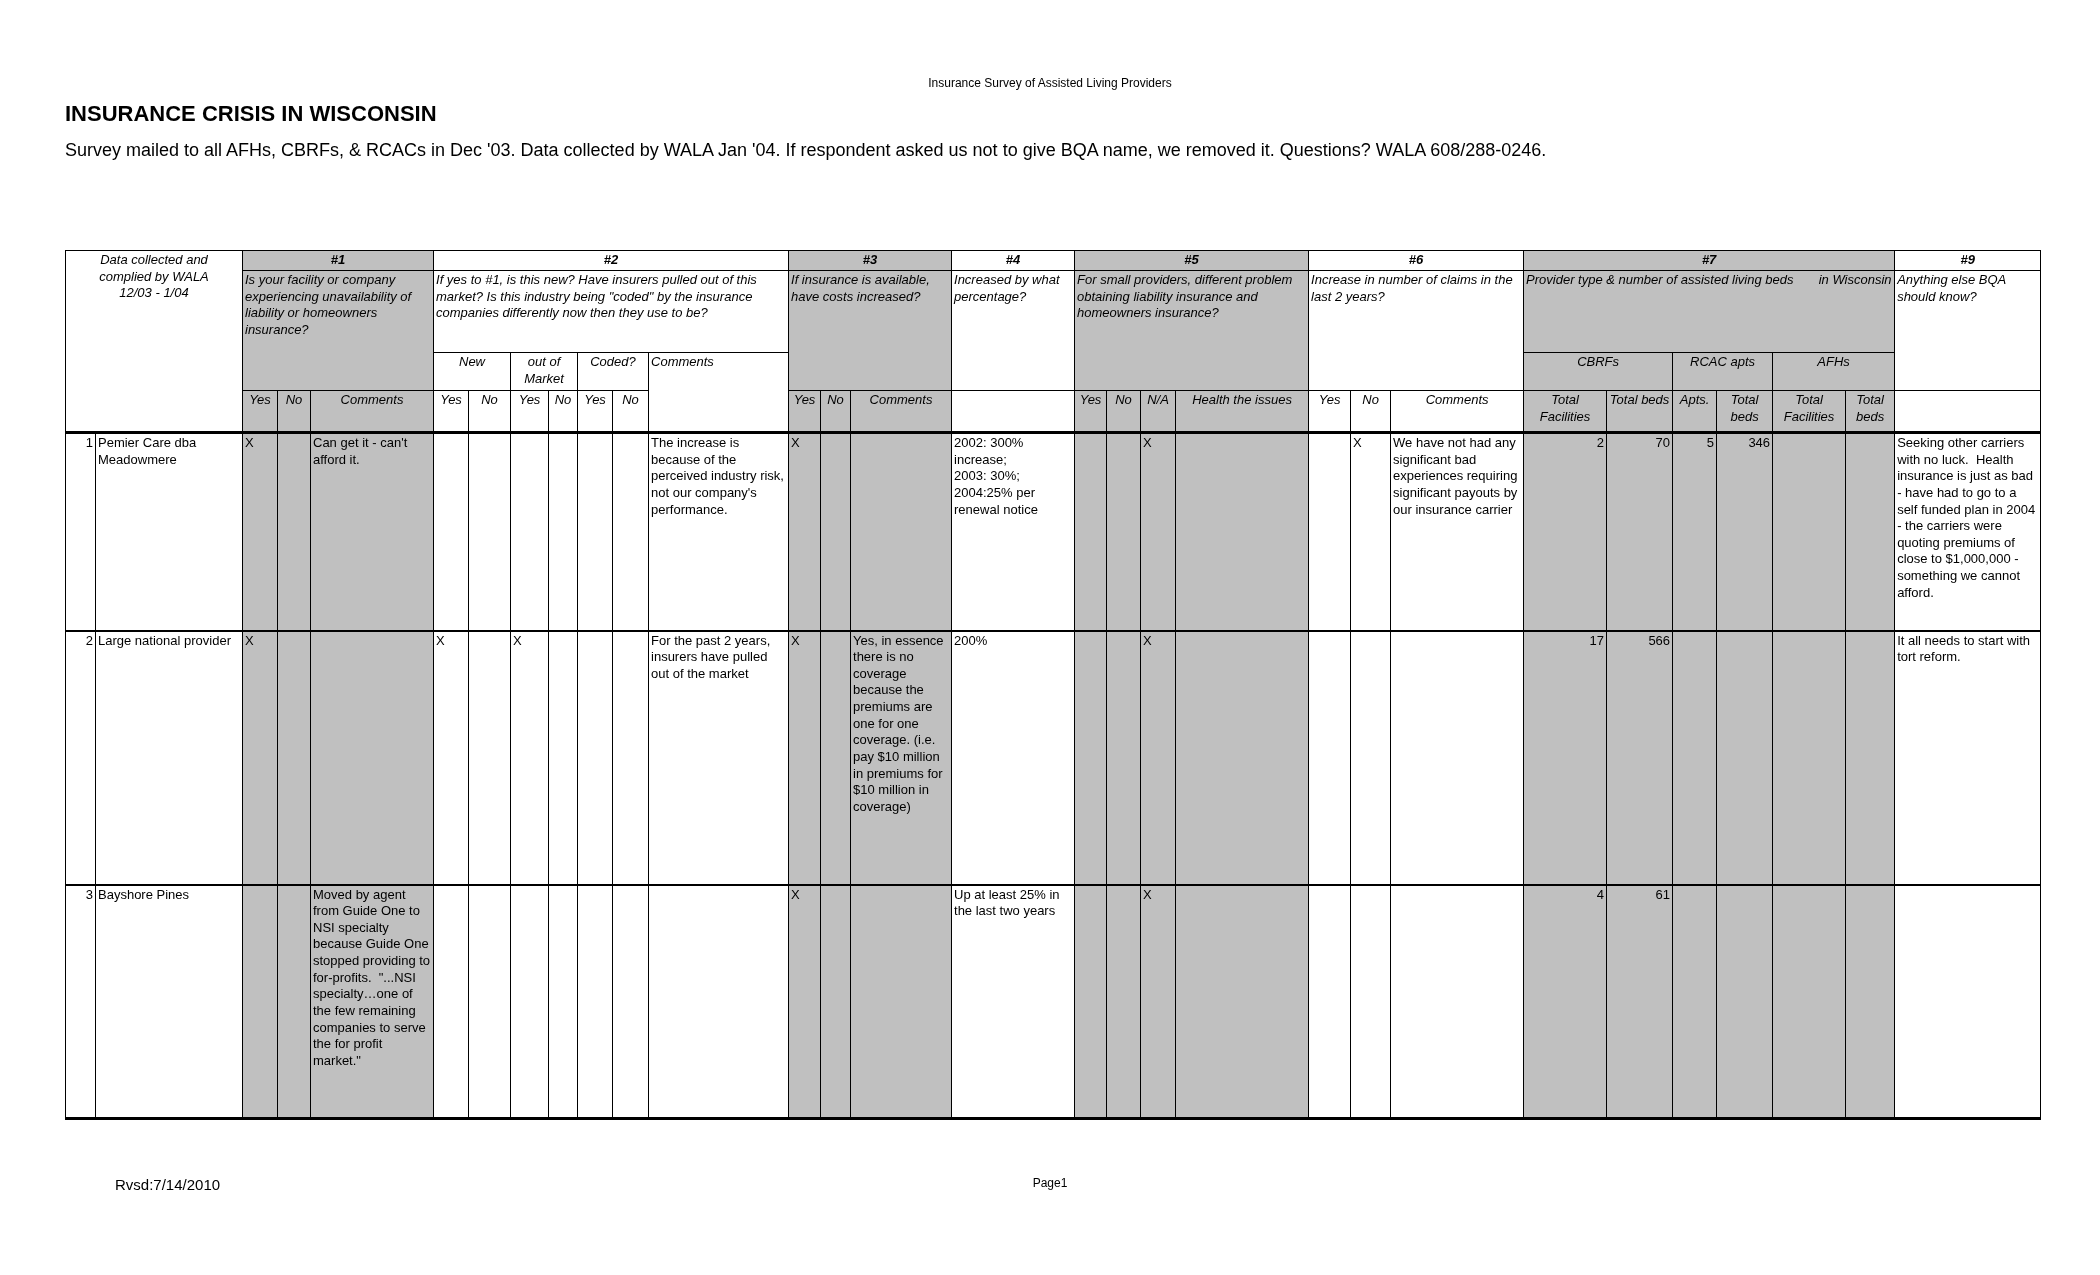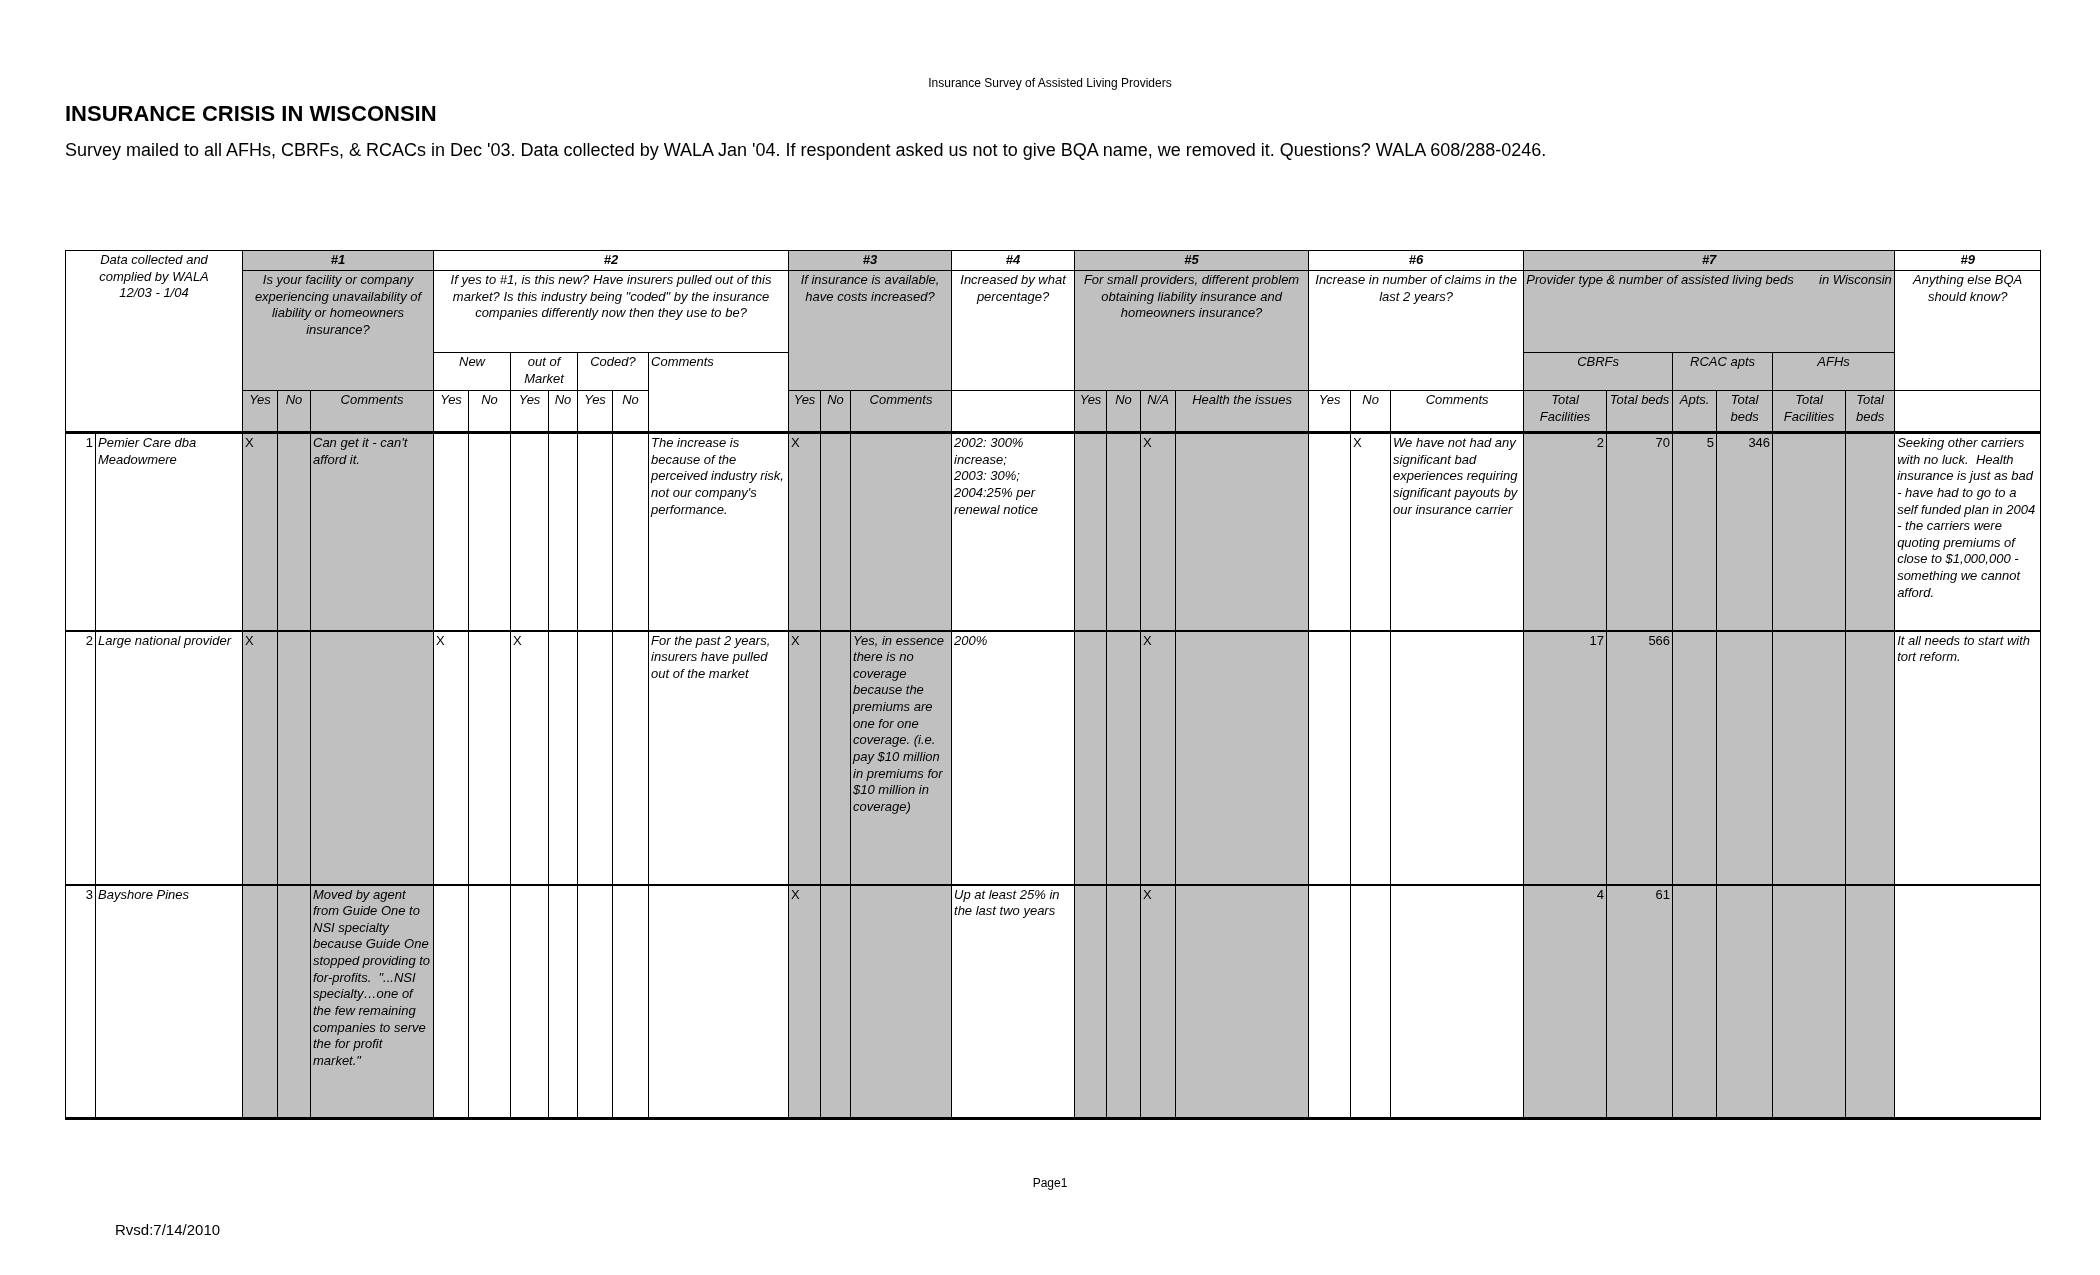--- a/index.html
+++ b/index.html
@@ -5,32 +5,32 @@
   html,body{margin:0;padding:0;background:#fff;}
   .doc{position:relative;width:2100px;height:1275px;background:#fff;color:#000;
        font-family:"Liberation Sans",sans-serif;overflow:hidden;}
   .abs{position:absolute;}
   .toptitle{top:76px;left:0;right:0;text-align:center;font-size:12px;}
   .heading{top:101px;left:65px;font-size:22px;font-weight:bold;}
   .line1{top:140px;left:65px;font-size:18px;}
   .line2{top:173px;left:65px;font-size:16px;}
   .note1{top:202px;left:65px;font-size:16px;font-style:italic;}
   .note2{top:230px;left:118px;font-size:16px;font-style:italic;}
-  .footL{top:1176px;left:115px;font-size:15px;margin-top:45px;}
+  .footL{top:1176px;left:115px;font-size:15px;}
   .footC{top:1176px;left:0;right:0;text-align:center;font-size:12px;}
 
   table.survey{position:absolute;left:65px;top:250px;width:1975px;
       border-collapse:collapse;table-layout:fixed;}
   table.survey td{border:1px solid #000;padding:1px 2px;font-size:13px;
       line-height:1.28;vertical-align:top;overflow:hidden;word-wrap:break-word;}
   .shade{background:var(--shade,#c0c0c0);}
-  .pre{white-space:pre-wrap;font-style:italic;}
+  .pre{white-space:pre-wrap;}
   .band{font-weight:bold;font-style:italic;text-align:center;vertical-align:middle;
       font-size:14px;padding:0;}
-  .q{font-style:italic;text-align:center;vertical-align:middle;font-size:13.5px;}
+  .q{font-style:italic;vertical-align:middle;font-size:13.5px;}
   .sub{font-style:italic;text-align:center;vertical-align:bottom;font-size:13.5px;padding-bottom:3px;}
   .subl{font-style:italic;text-align:left;vertical-align:middle;font-size:13.5px;padding-left:4px;}
   .leftHdr{border:none;font-style:italic;text-align:center;vertical-align:middle;font-size:13.5px;}
   .gl{border-left-width:2.5px;}
   .gr{border-right-width:2.5px;}
   .bt{border-top-width:3px;}
   .numr{text-align:right;padding-right:2px;}
   tr.data td{border-top-width:2px;}
   tr.first td{border-top-width:3px;}
   tr.last td{border-bottom-width:3px;}

